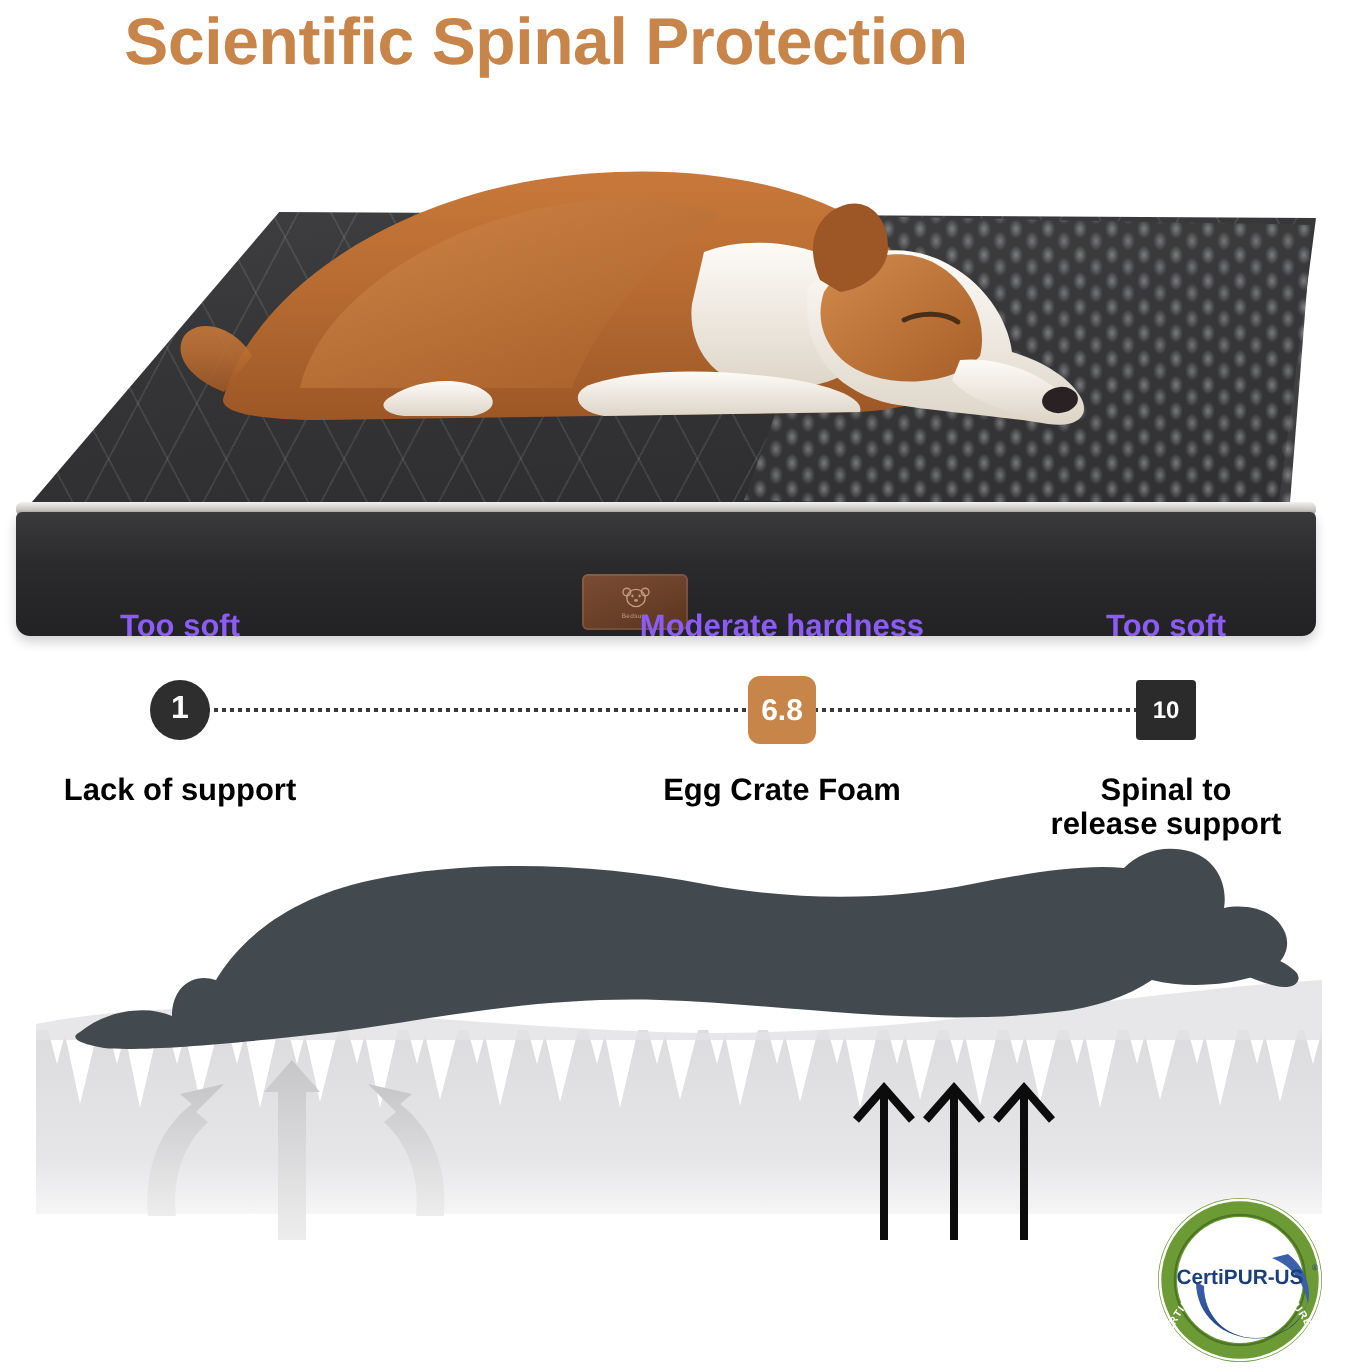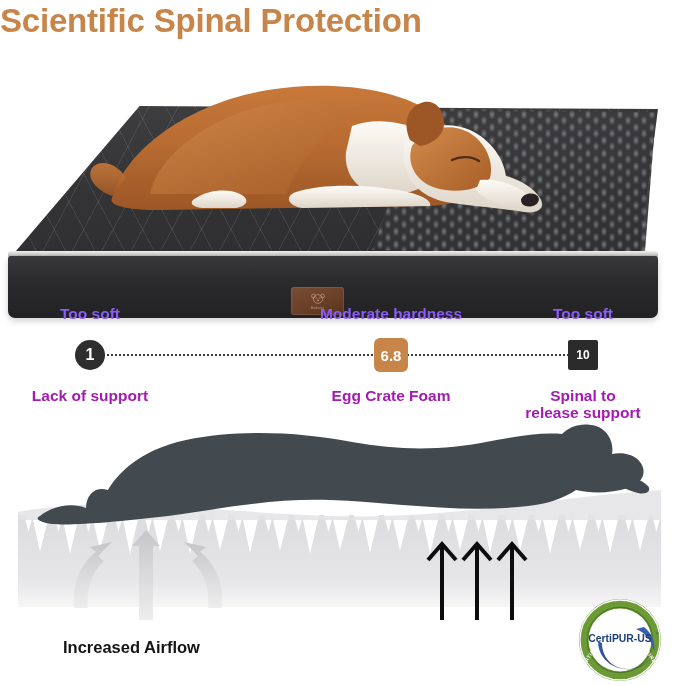--- a/index.html
+++ b/index.html
@@ -18,21 +18,21 @@
     background: #ffffff;
     overflow: hidden;
   }
 
   
   .title {
     position: absolute;
     left: 0;
     top: 2px;
     width: 546px;
-    text-align: left;
+    text-align: center;
     font-size: 33px;
     font-weight: bold;
     letter-spacing: -0.2px;
     color: #c8854a;
     font-family: "Liberation Sans", sans-serif;
   }
 
   
   .hero {
     position: absolute;
@@ -149,21 +149,21 @@
     text-align: center;
   }
   .node-bottom-label {
     position: absolute;
     left: 50%;
     transform: translateX(-50%);
     top: 33px;
     white-space: nowrap;
     font-size: 15.5px;
     font-weight: bold;
-    color: #a21caf;
+    color: #000000;
     text-align: center;
     line-height: 1.08;
   }
   .badge {
     display: flex;
     align-items: center;
     justify-content: center;
     color: #ffffff;
     font-weight: bold;
     position: absolute;
@@ -411,21 +411,20 @@
       <g stroke="#0c0c0c" stroke-width="4" fill="none">
         <path d="M442 200 L442 126"></path>
         <path d="M428 140 L442 124 L456 140"></path>
         <path d="M477 200 L477 126"></path>
         <path d="M463 140 L477 124 L491 140"></path>
         <path d="M512 200 L512 126"></path>
         <path d="M498 140 L512 124 L526 140"></path>
       </g>
     </svg>
 
-    <div class="caption caption-airflow">Increased Airflow</div>
   </div>
 
   <svg class="badge-certipur" viewBox="0 0 96 86">
     <defs>
       <path id="ringTop" d="M 48 81 m -36 0 a 36 36 0 1 1 72 0" fill="none"></path>
       <path id="ringBot" d="M 48 5 m -30 0 a 30 30 0 1 0 60 0" fill="none"></path>
       <linearGradient id="swoosh" x1="0" y1="0" x2="1" y2="1">
         <stop offset="0%" stop-color="#3b5fa8"></stop>
         <stop offset="100%" stop-color="#13306e"></stop>
       </linearGradient>

